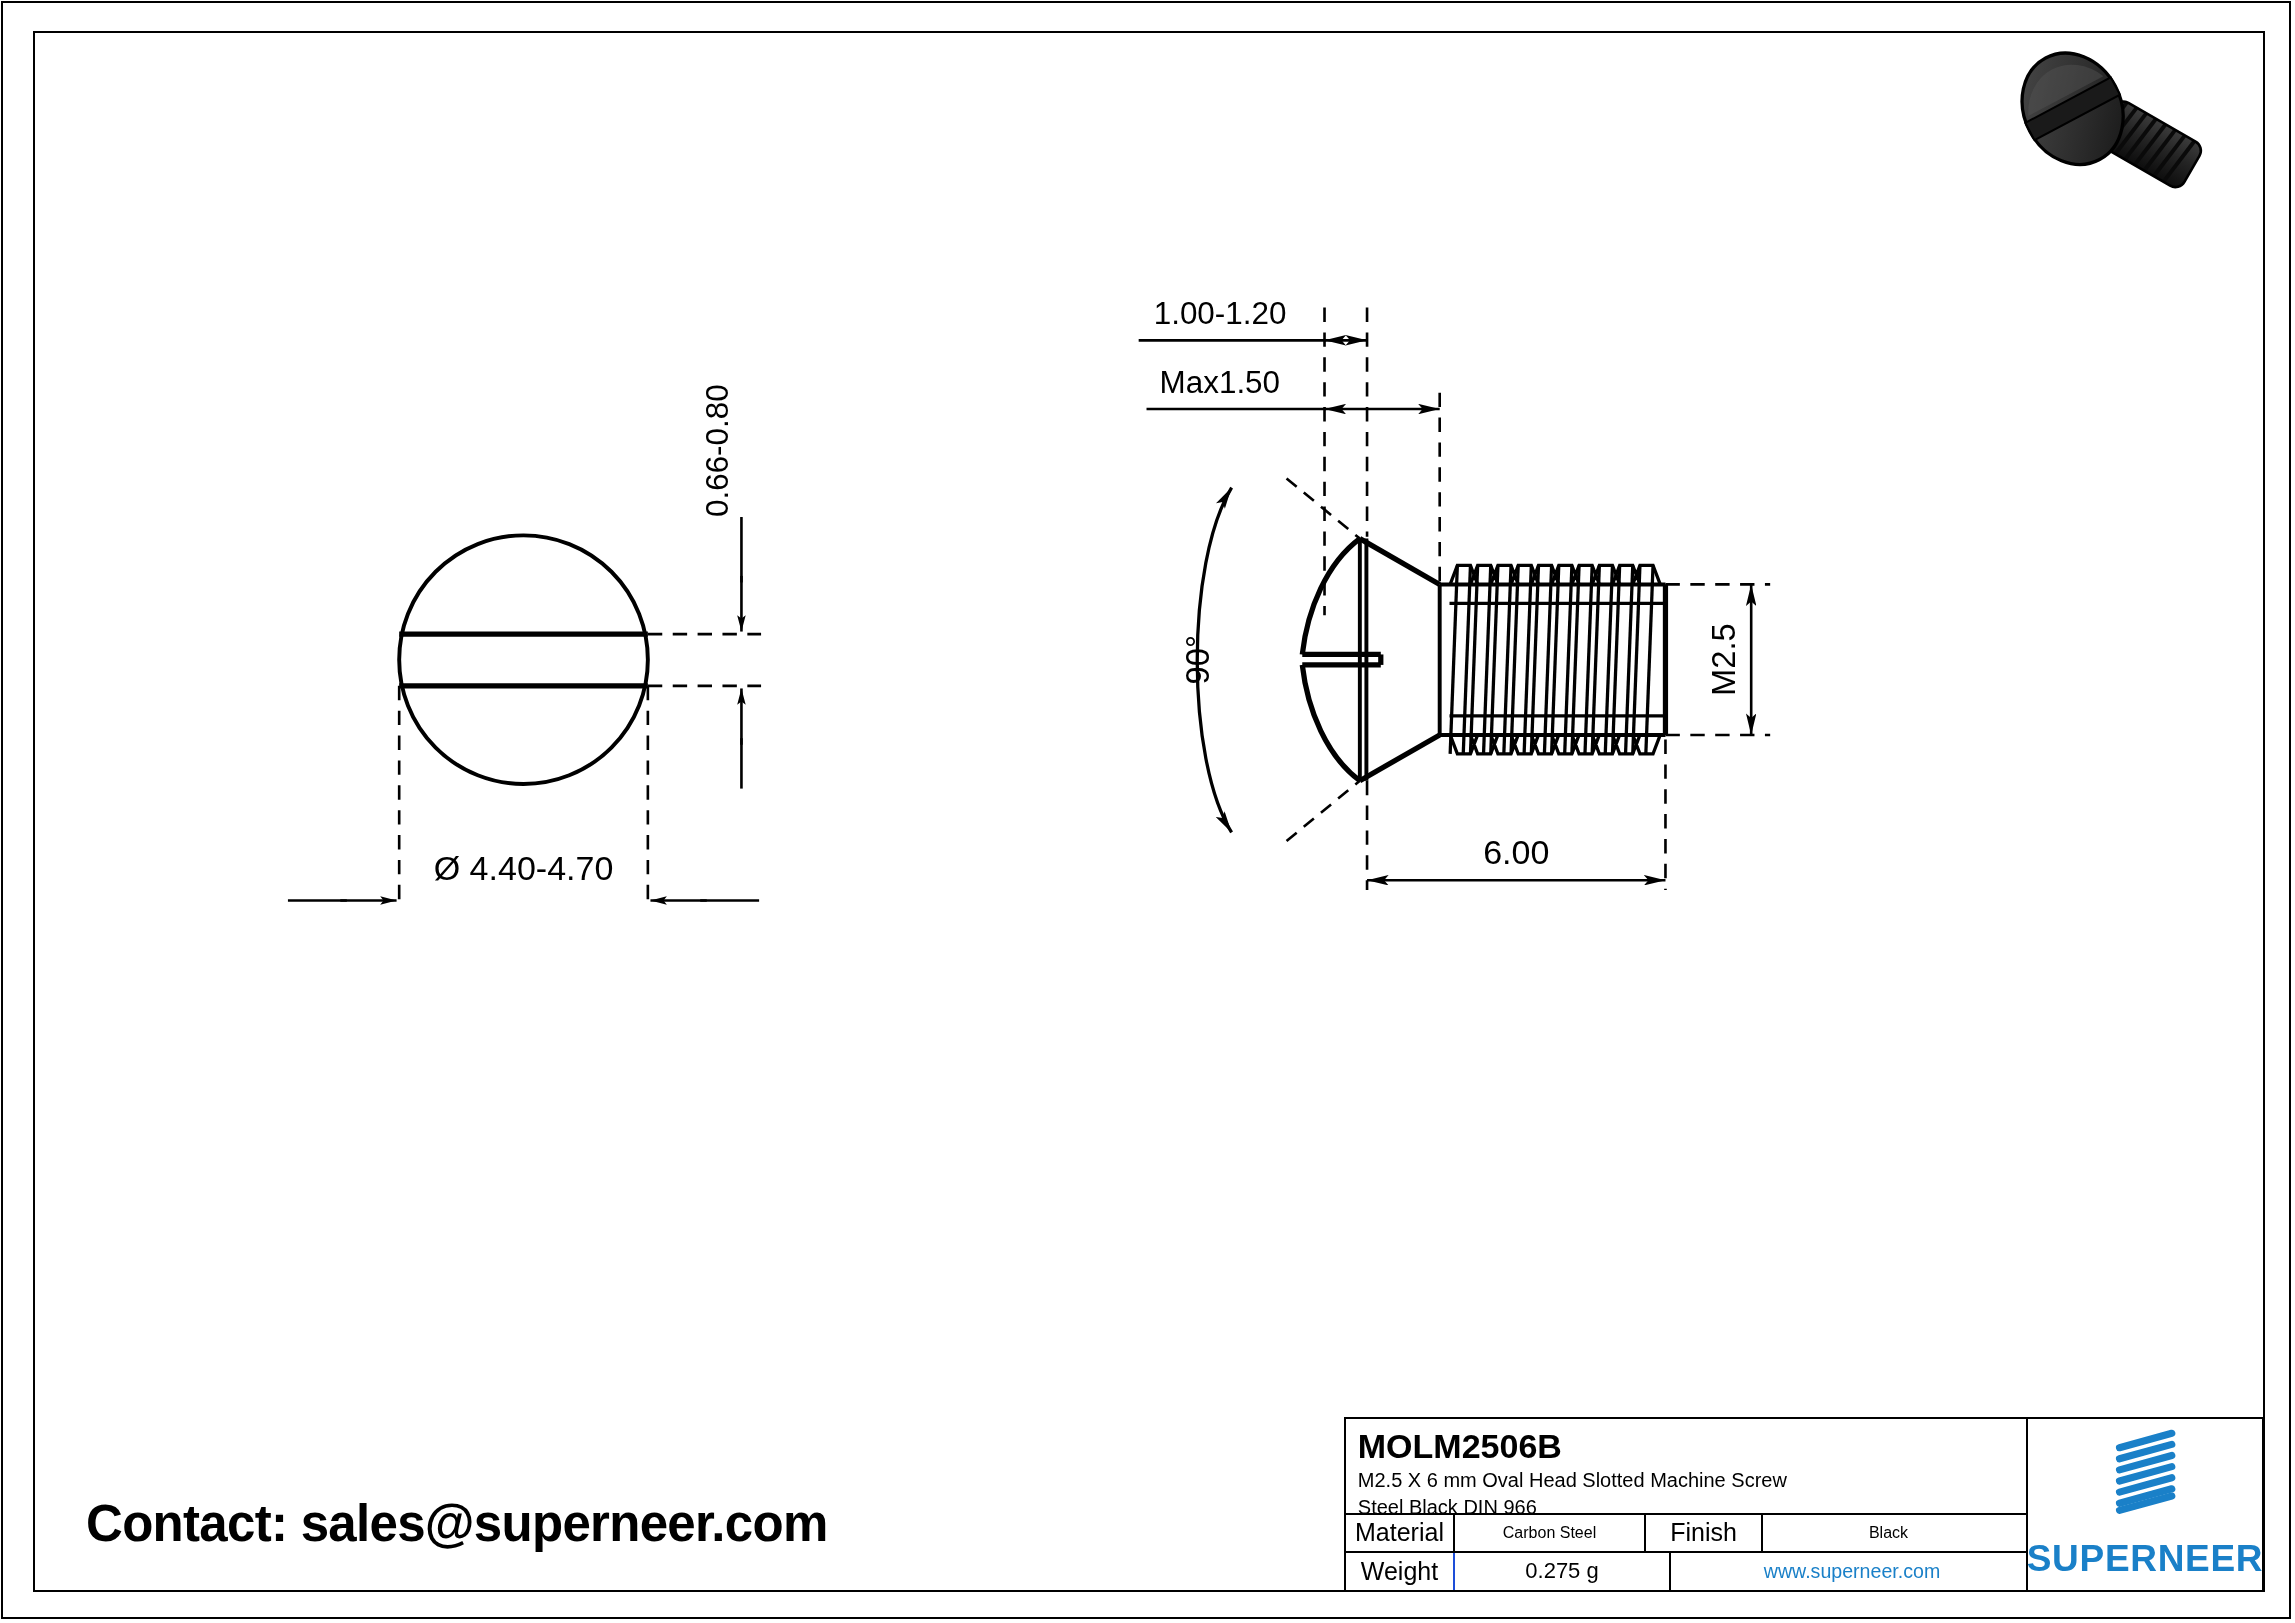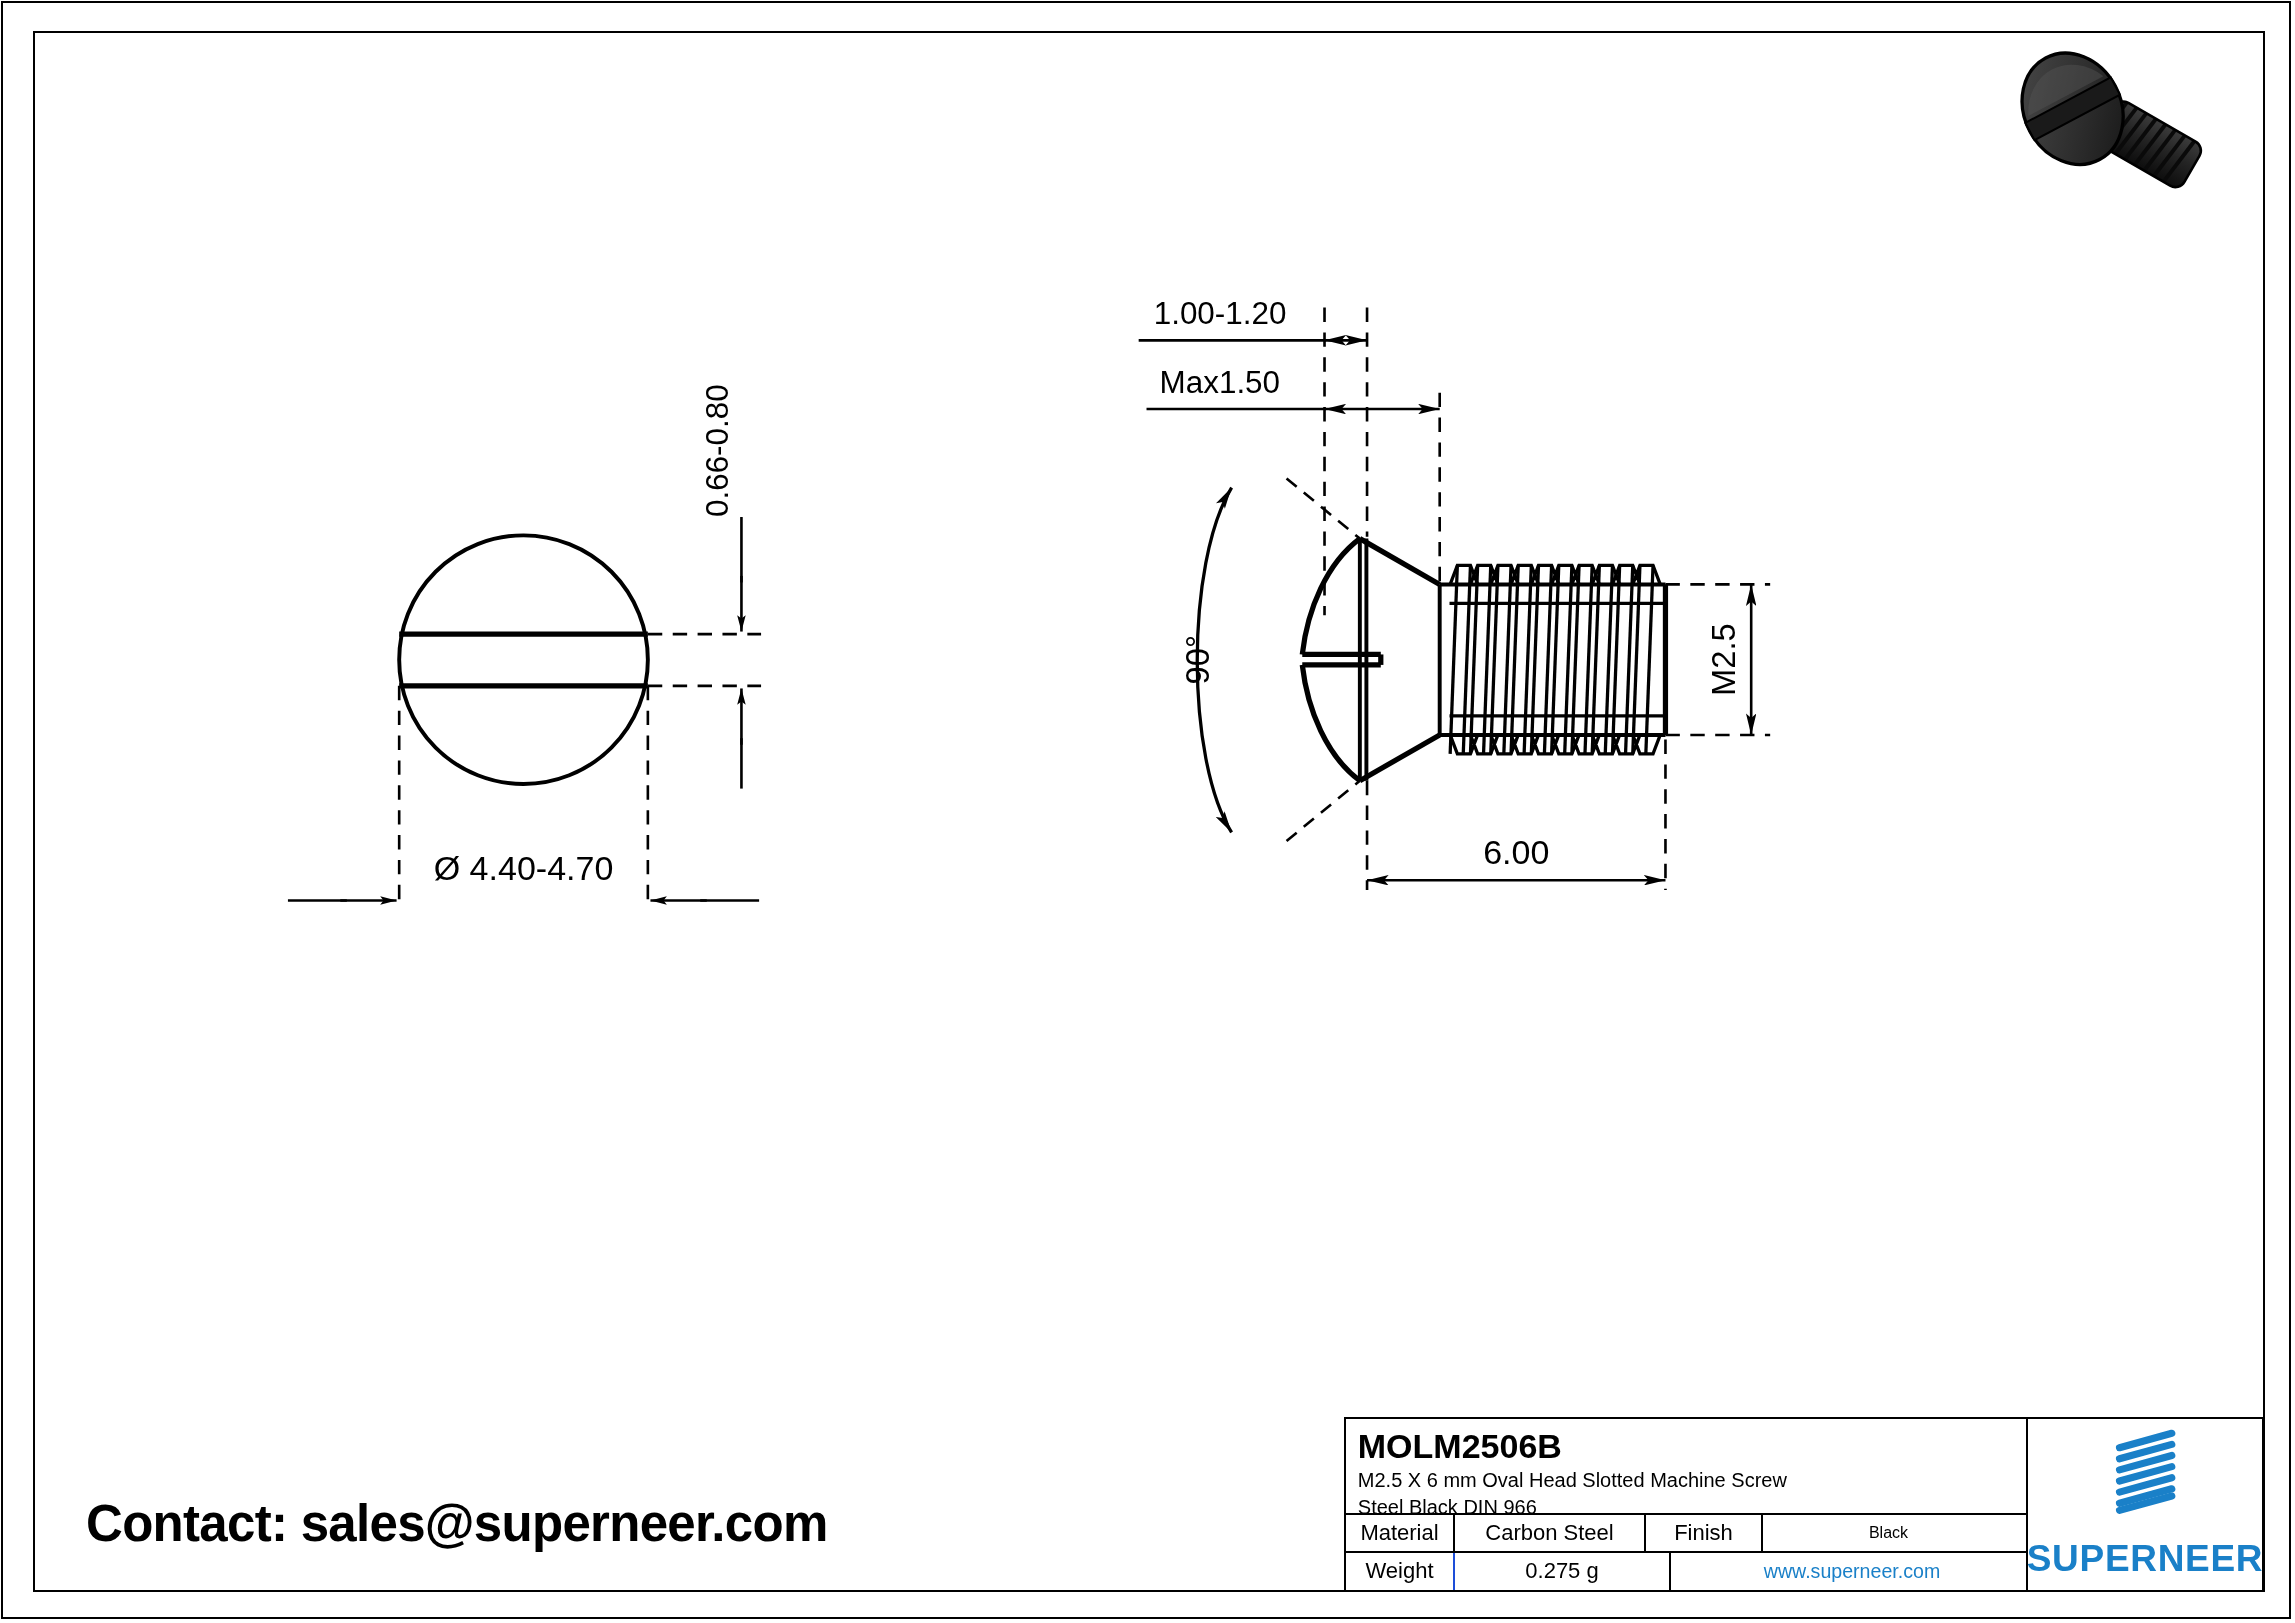--- a/index.html
+++ b/index.html
@@ -101,26 +101,26 @@
     display: flex;
     box-sizing: border-box;
     height: 39px;
   }
   .tb-row.first { border-bottom: 2px solid #000; }
   .tb-cell {
     box-sizing: border-box;
     display: flex;
     align-items: center;
     justify-content: center;
-    font-size: 22px;
+    font-size: 25px;
     white-space: nowrap;
     overflow: hidden;
   }
   .c-material-lbl { width: 109px; border-right: 2px solid #000; }
-  .c-material-val { width: 191px; border-right: 2px solid #000; font-size: 22px; }
+  .c-material-val { width: 191px; border-right: 2px solid #000; font-size: 16px; }
   .c-finish-lbl   { width: 117px; border-right: 2px solid #000; }
   .c-finish-val   { width: 251px; font-size: 16px; }
   .c-weight-lbl   { width: 109px; border-right: 2px solid #1d4ed8; }
   .c-weight-val   { width: 216px; border-right: 2px solid #000; font-size: 22px; }
   .c-url          { width: 354px; font-size: 19.6px; color: #1a80c8; padding-left: 8px; }
   .tb-right {
     width: 234px;
     display: flex;
     flex-direction: column;
     align-items: center;

